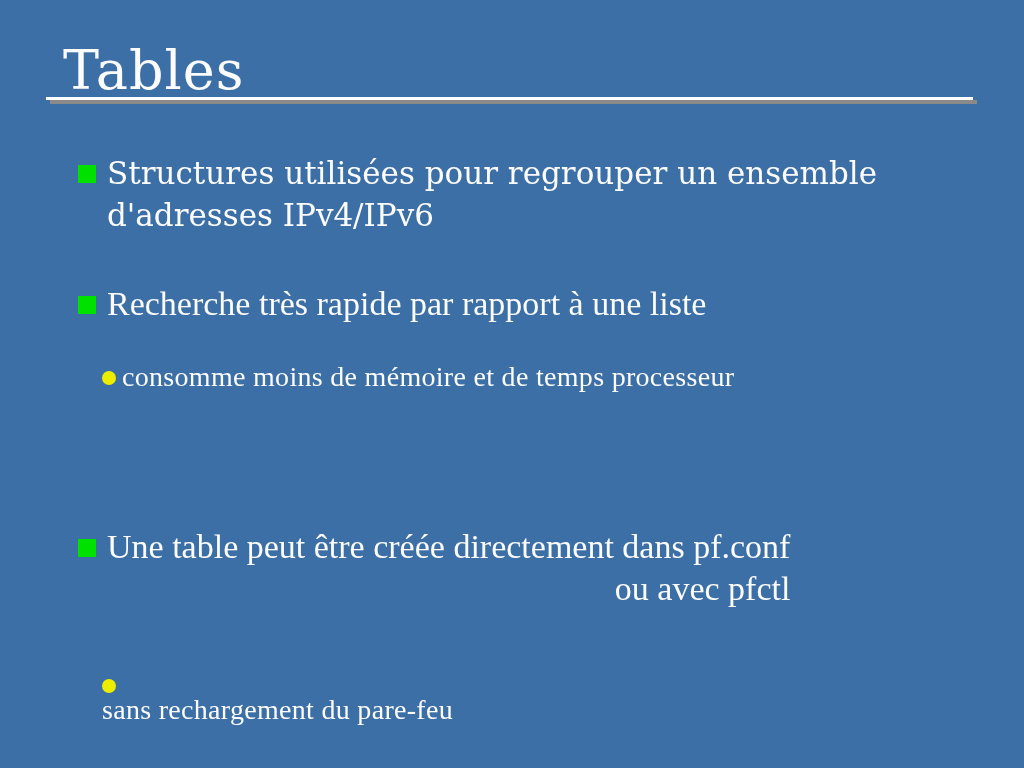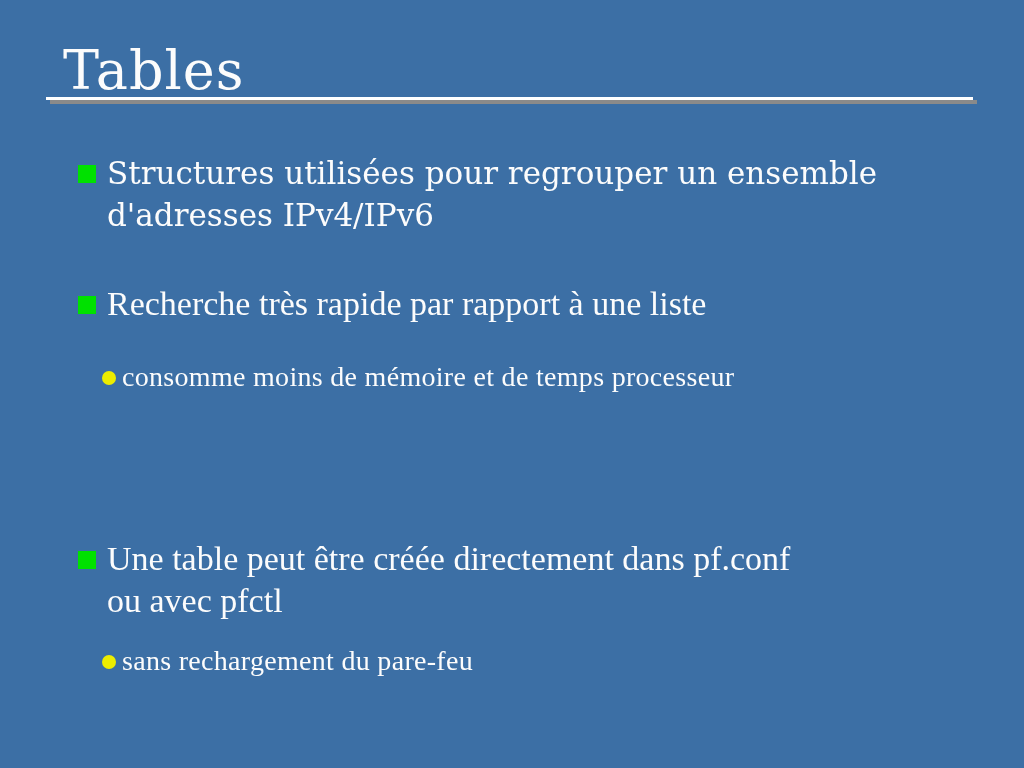--- a/index.html
+++ b/index.html
@@ -67,21 +67,21 @@
     font-family: "DejaVu Serif", serif;
     font-size: 31px;
   }
   .serif-narrow {
     font-family: "Liberation Serif", serif;
     font-size: 34px;
   }
   .g1 { top: 152px; }
   .g2 { top: 283px; }
   .g3 { top: 394px; }
-  .g4 { top: 538px; }
+  .g4 { top: 526px; text-align: right; }
   .subgroup {
     position: absolute;
     left: 102px;
     display: flex;
     align-items: flex-start;
   }
   .dot {
     width: 14px;
     height: 14px;
     border-radius: 50%;
@@ -92,21 +92,21 @@
   .stext {
     color: var(--text, #FCFCFC);
     font-family: "Liberation Serif", serif;
     font-size: 28px;
     line-height: 34px;
     letter-spacing: 0.3px;
     white-space: pre;
   }
   .s1 { top: 324px; margin-top: 36px; }
   .s2 { top: 607px; }
-  .s3 { top: 644px; }
+  .s3 { top: 668px; flex-direction: column; }
 </style>
 </head>
 <body style="--background: #3C6FA5; --text: #FCFCFC; --rule-white: #FFFFFF; --rule-gray: #8A8A8A; --bullet-green: #00E100; --bullet-yellow: #EDED00;">
 
 <div class="slide">
 
   <div class="title">Tables</div>
 
   <div class="rule-shadow"></div>
   <div class="rule-line"></div>

